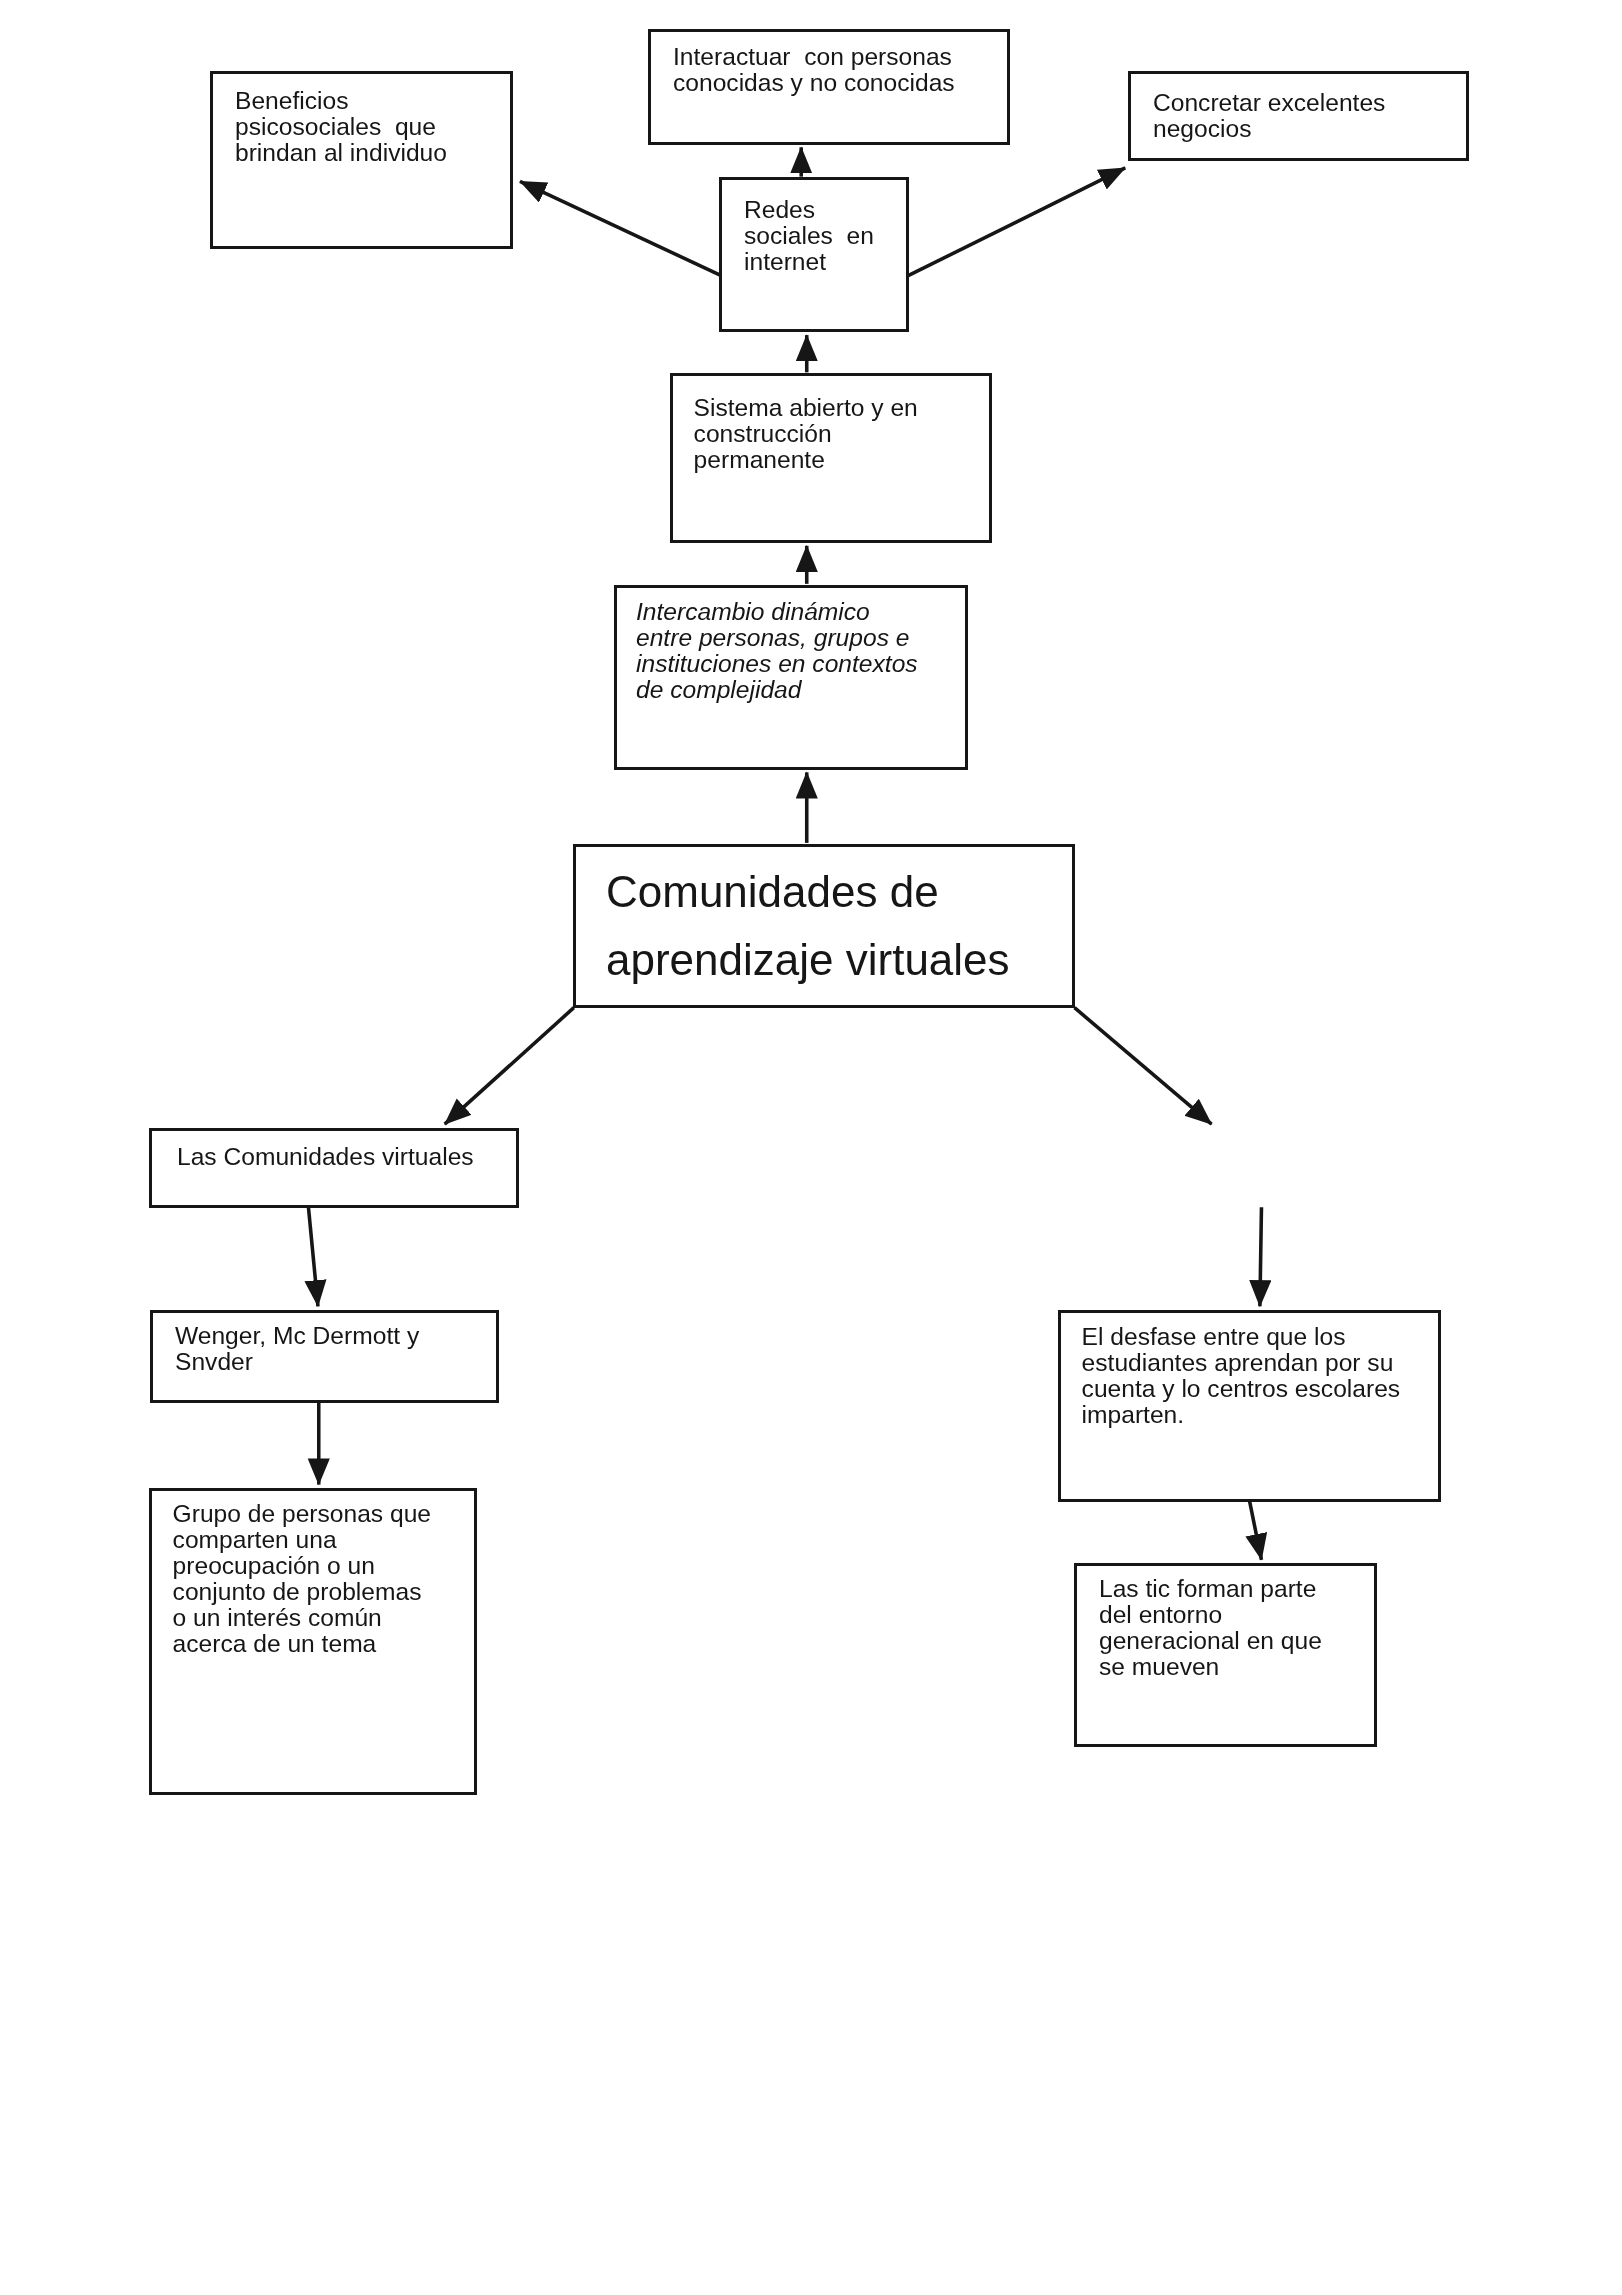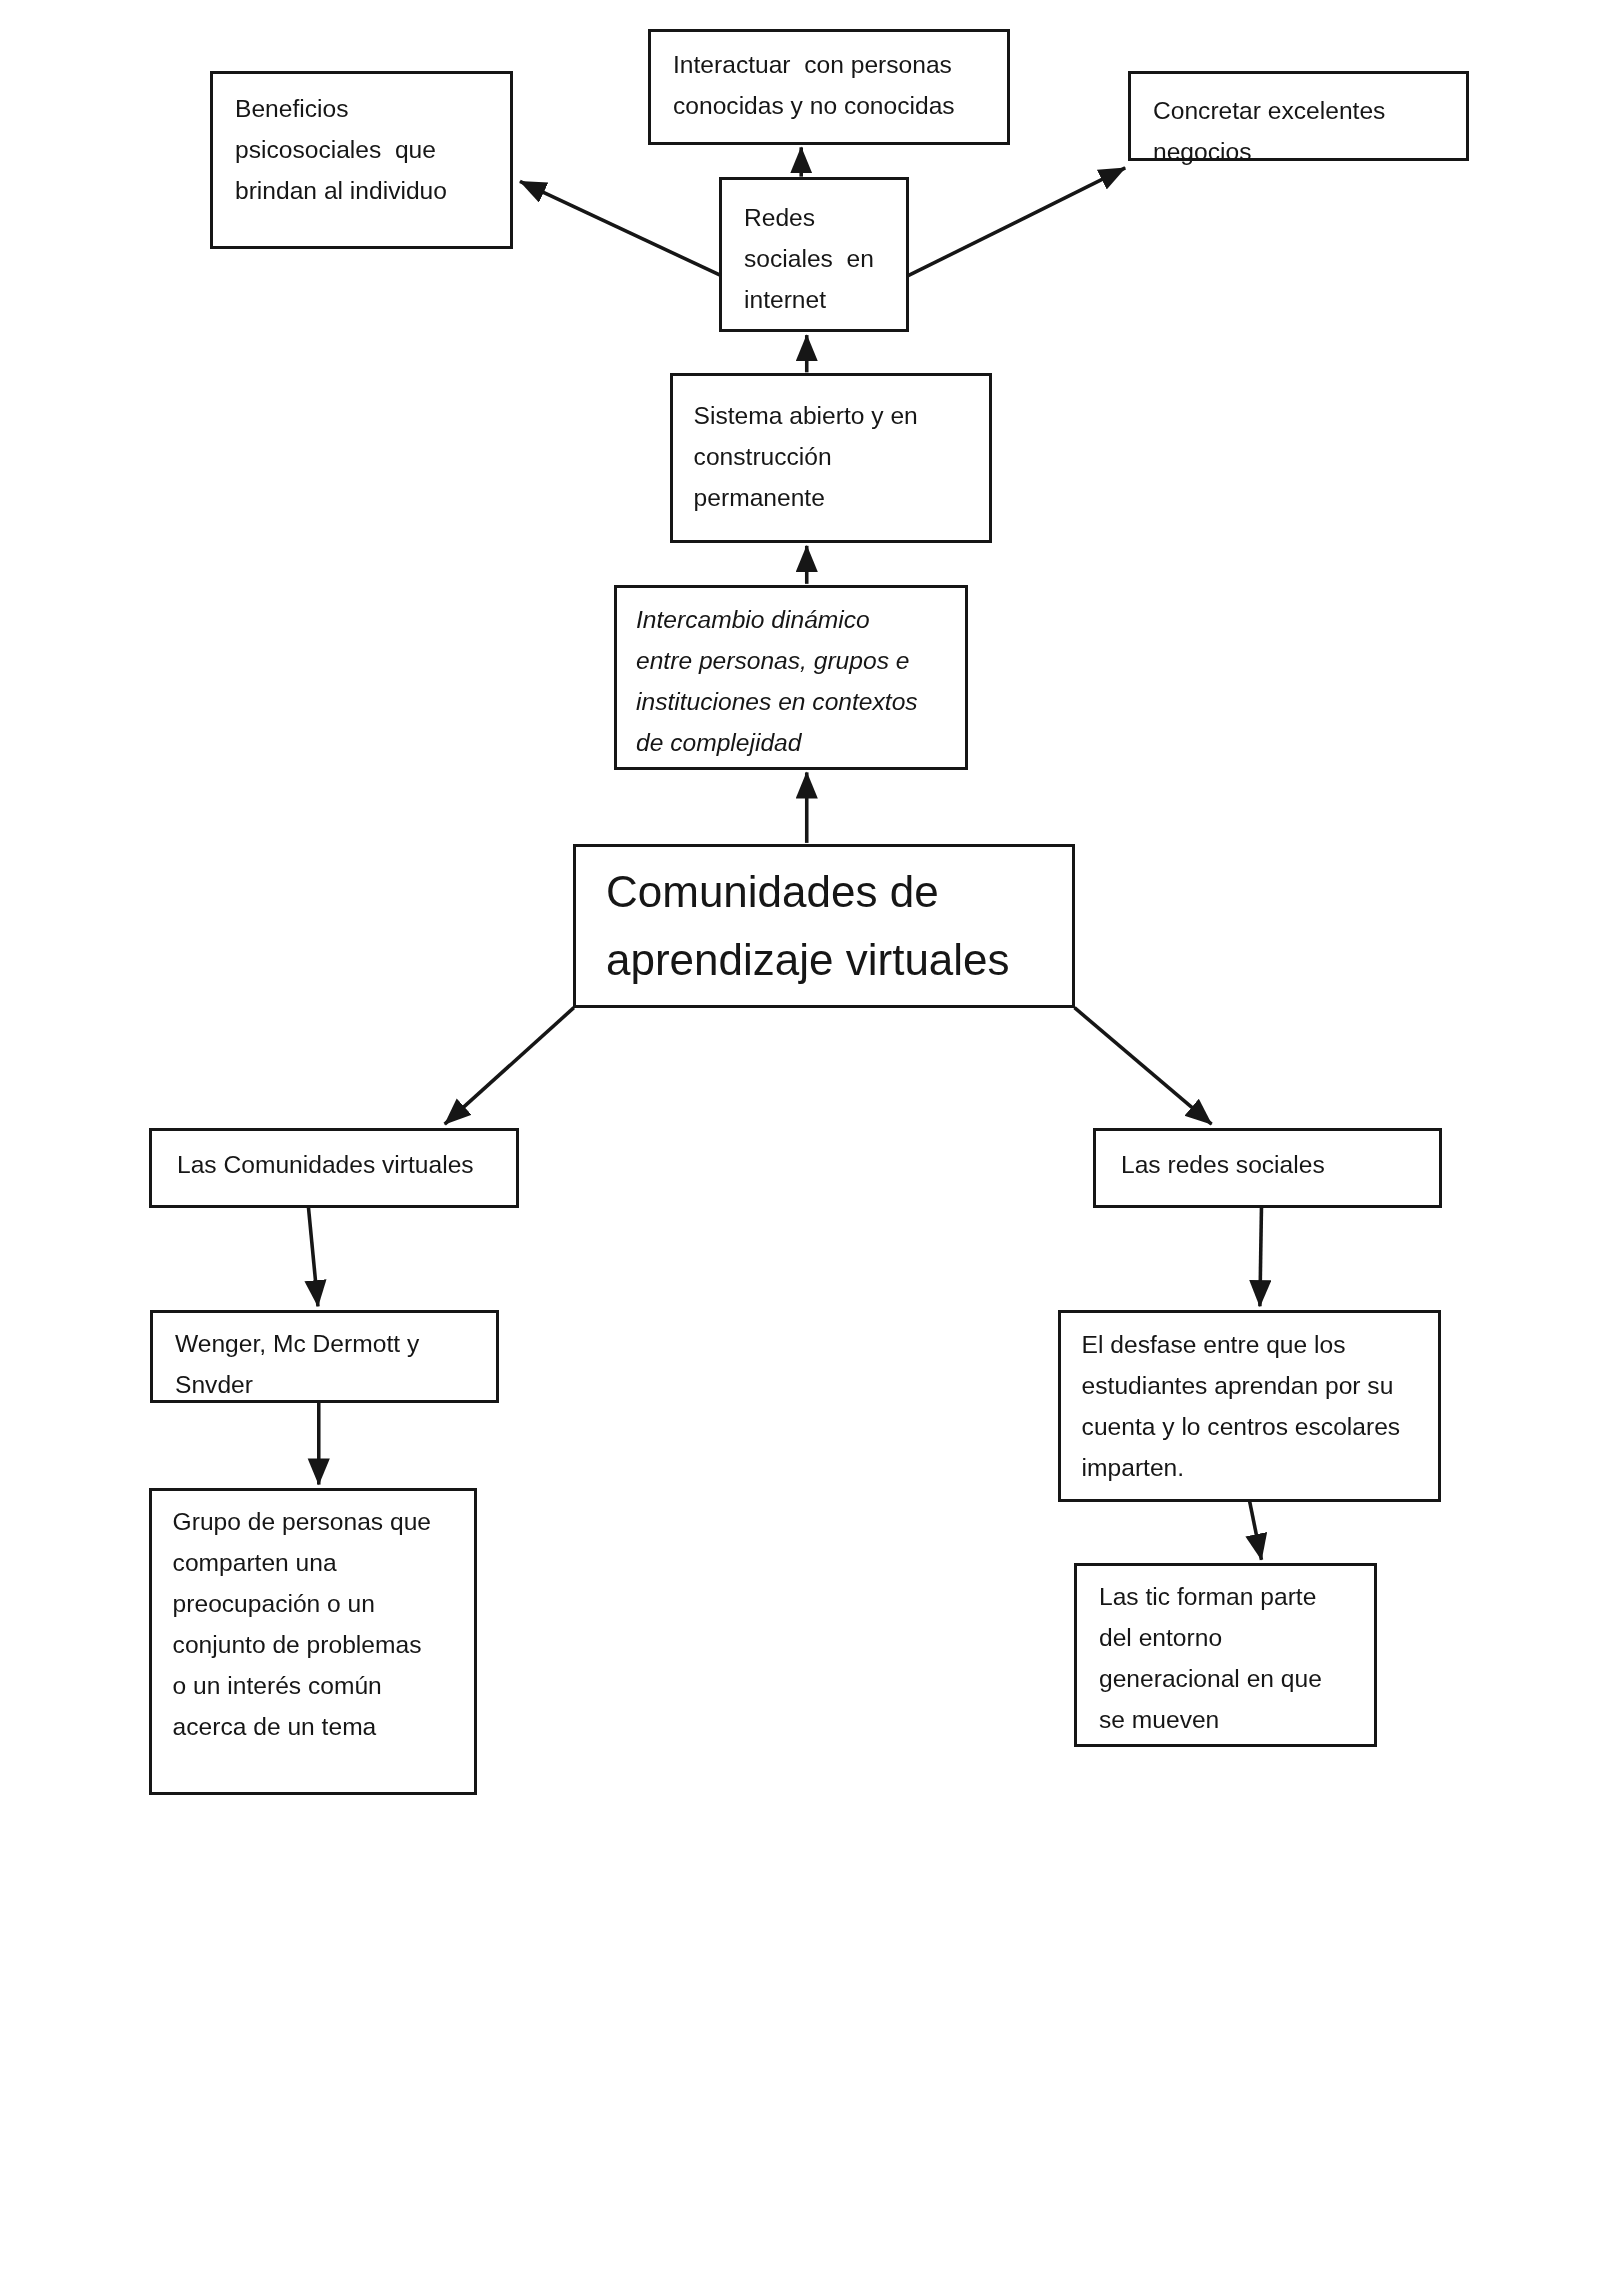--- a/index.html
+++ b/index.html
@@ -16,21 +16,21 @@
   }
   .node {
     position: absolute;
     box-sizing: border-box;
     border: 3.2px solid #161616;
     background: #ffffff;
   }
   .node .txt {
     white-space: pre-wrap;
     font-size: 24.6px;
-    line-height: 41px;
+    line-height: 26px;
     color: #161616;
   }
   .node.title .txt {
     font-size: 44px;
     line-height: 68px;
   }
   svg.connectors {
     position: absolute; left: 0; top: 0;
     pointer-events: none;
   }
@@ -78,23 +78,20 @@
 
   <div class="node title" style="left:573px; top:844px; width:502px; height:164px; padding:11px 6.3px 0 30px;">
     <div class="txt">Comunidades de
 aprendizaje virtuales</div>
   </div>
 
   <div class="node" style="left:149px; top:1128px; width:370px; height:80px; padding:12.7px 4.8px 0 25px;">
     <div class="txt">Las Comunidades virtuales</div>
   </div>
 
-  <div class="node" style="left:1093px; top:1128px; width:349px; height:80px; padding:12.7px 4.8px 0 25px;">
-    <div class="txt">Las redes sociales</div>
-  </div>
 
   <div class="node" style="left:150px; top:1310px; width:349px; height:93px; padding:9.5px 4.8px 0 22px;">
     <div class="txt">Wenger, Mc Dermott y
 Snvder</div>
   </div>
 
   <div class="node" style="left:149px; top:1488px; width:328px; height:307px; padding:9.5px 3.2px 0 20.6px;">
     <div class="txt">Grupo de personas que
 comparten una
 preocupación o un

